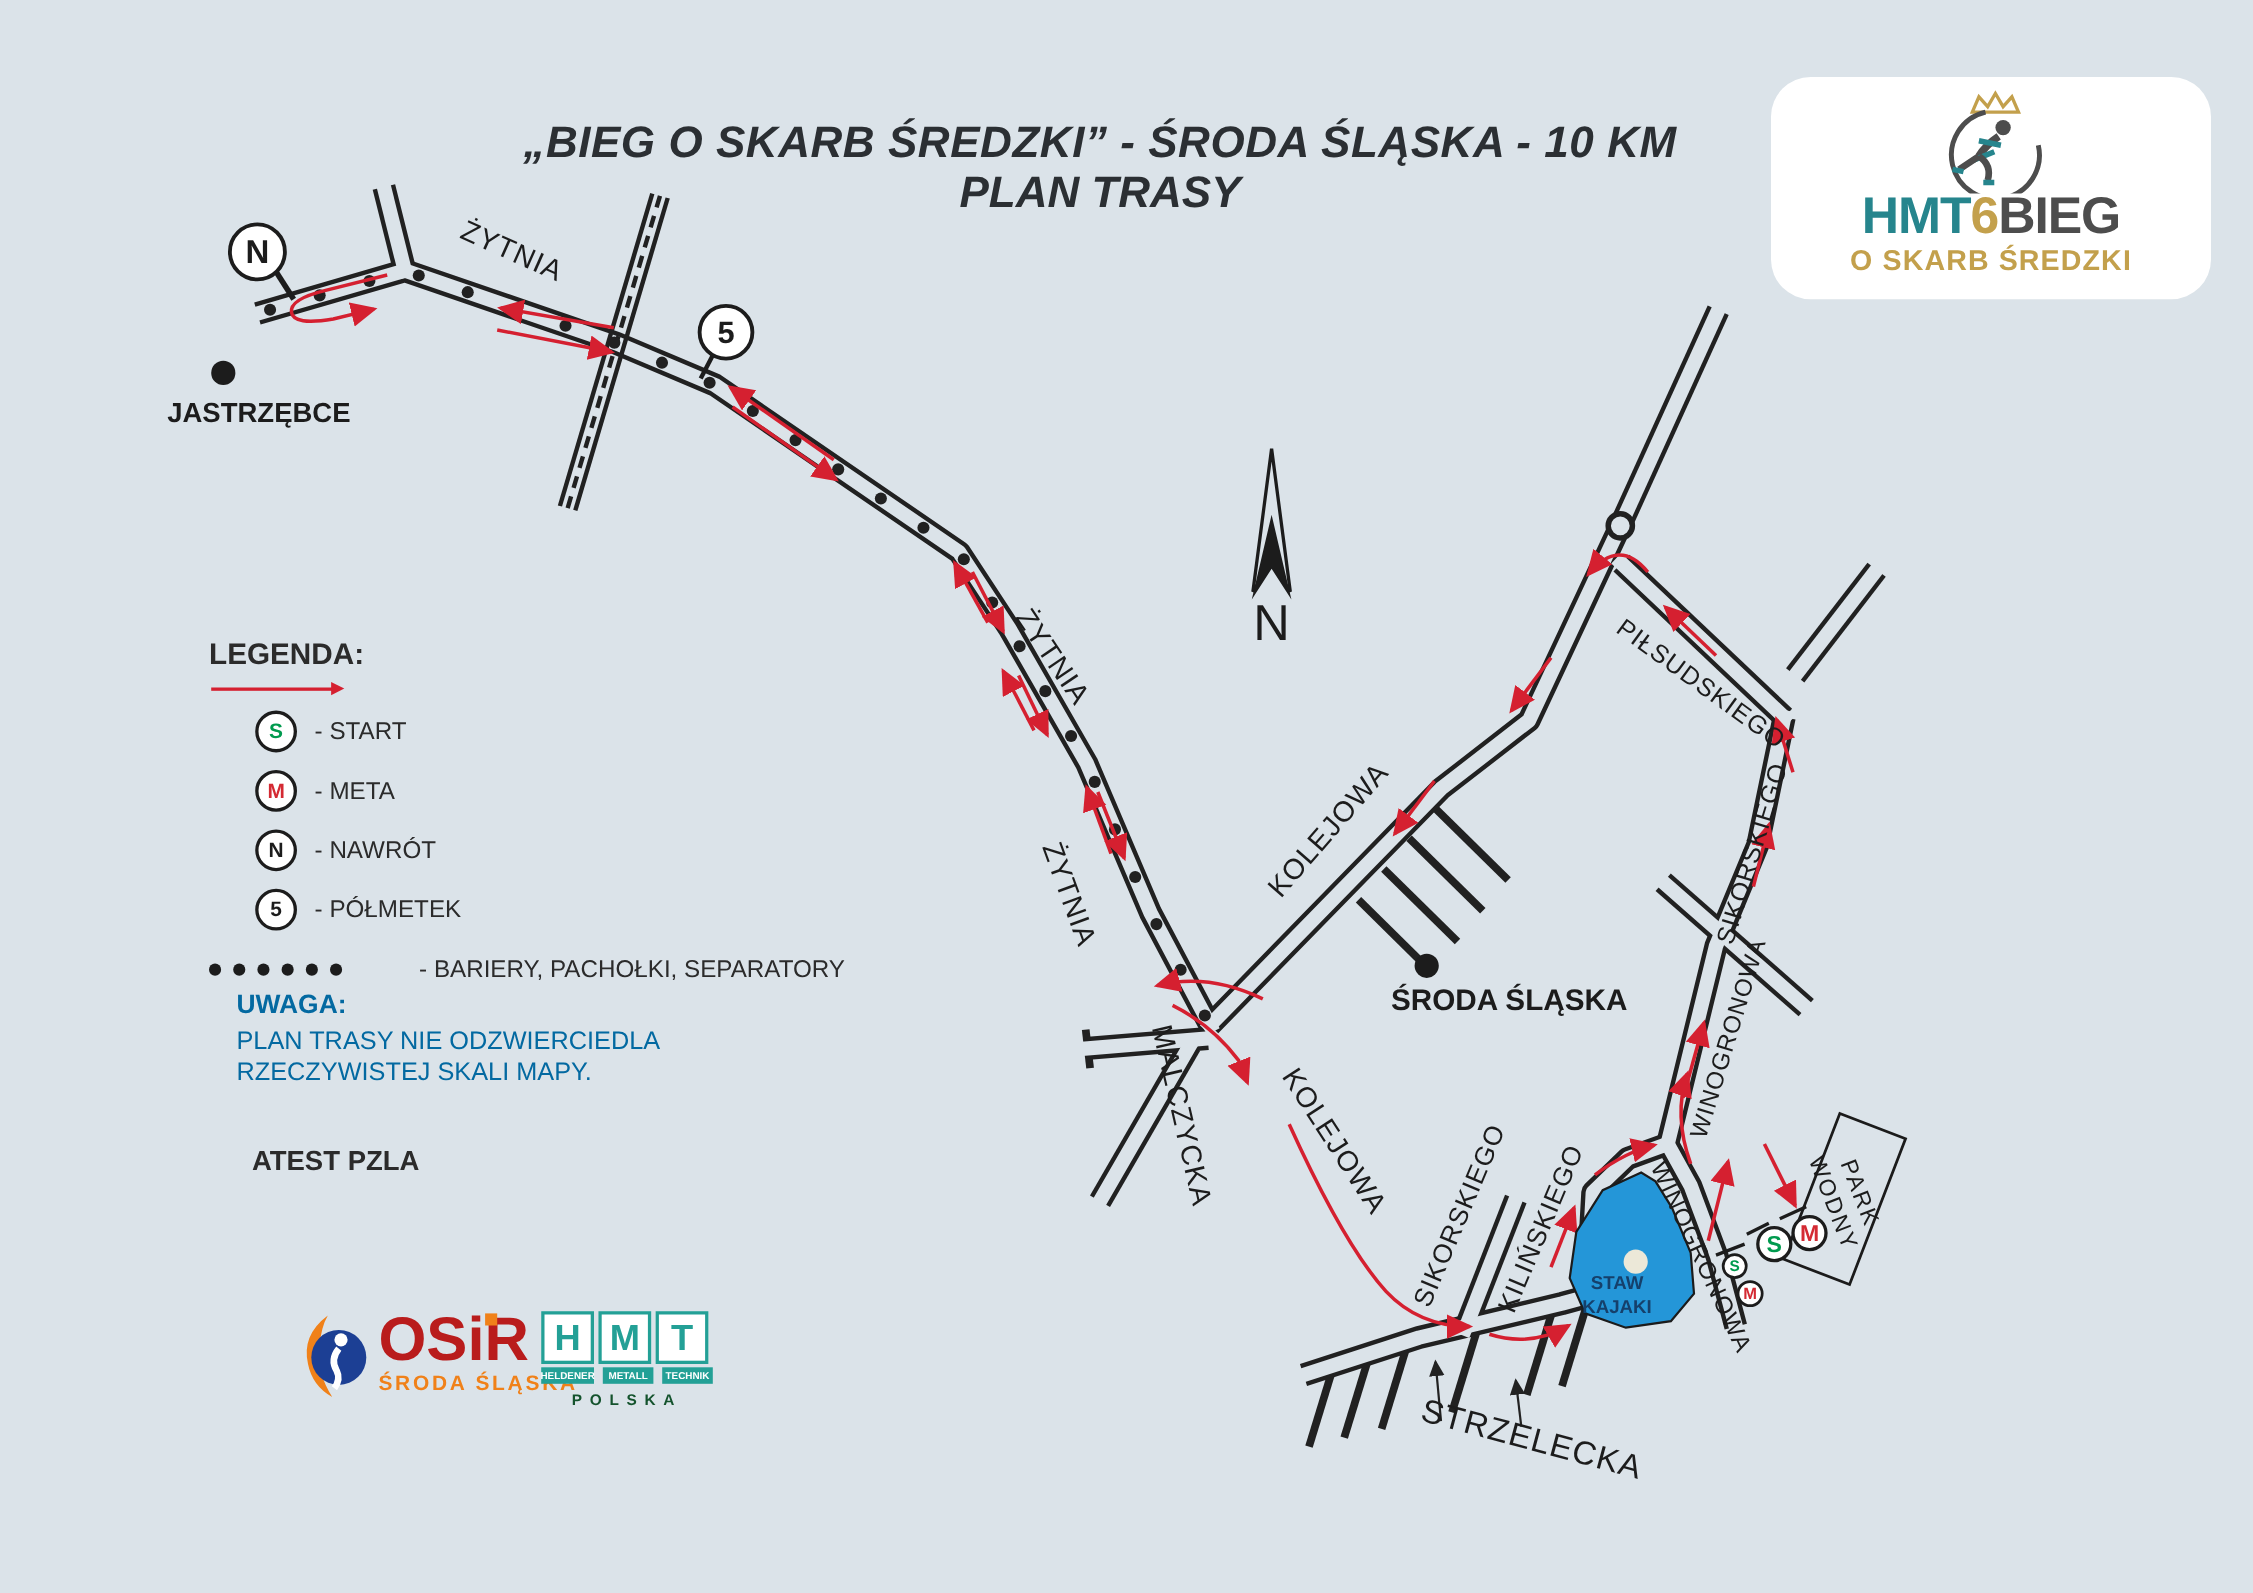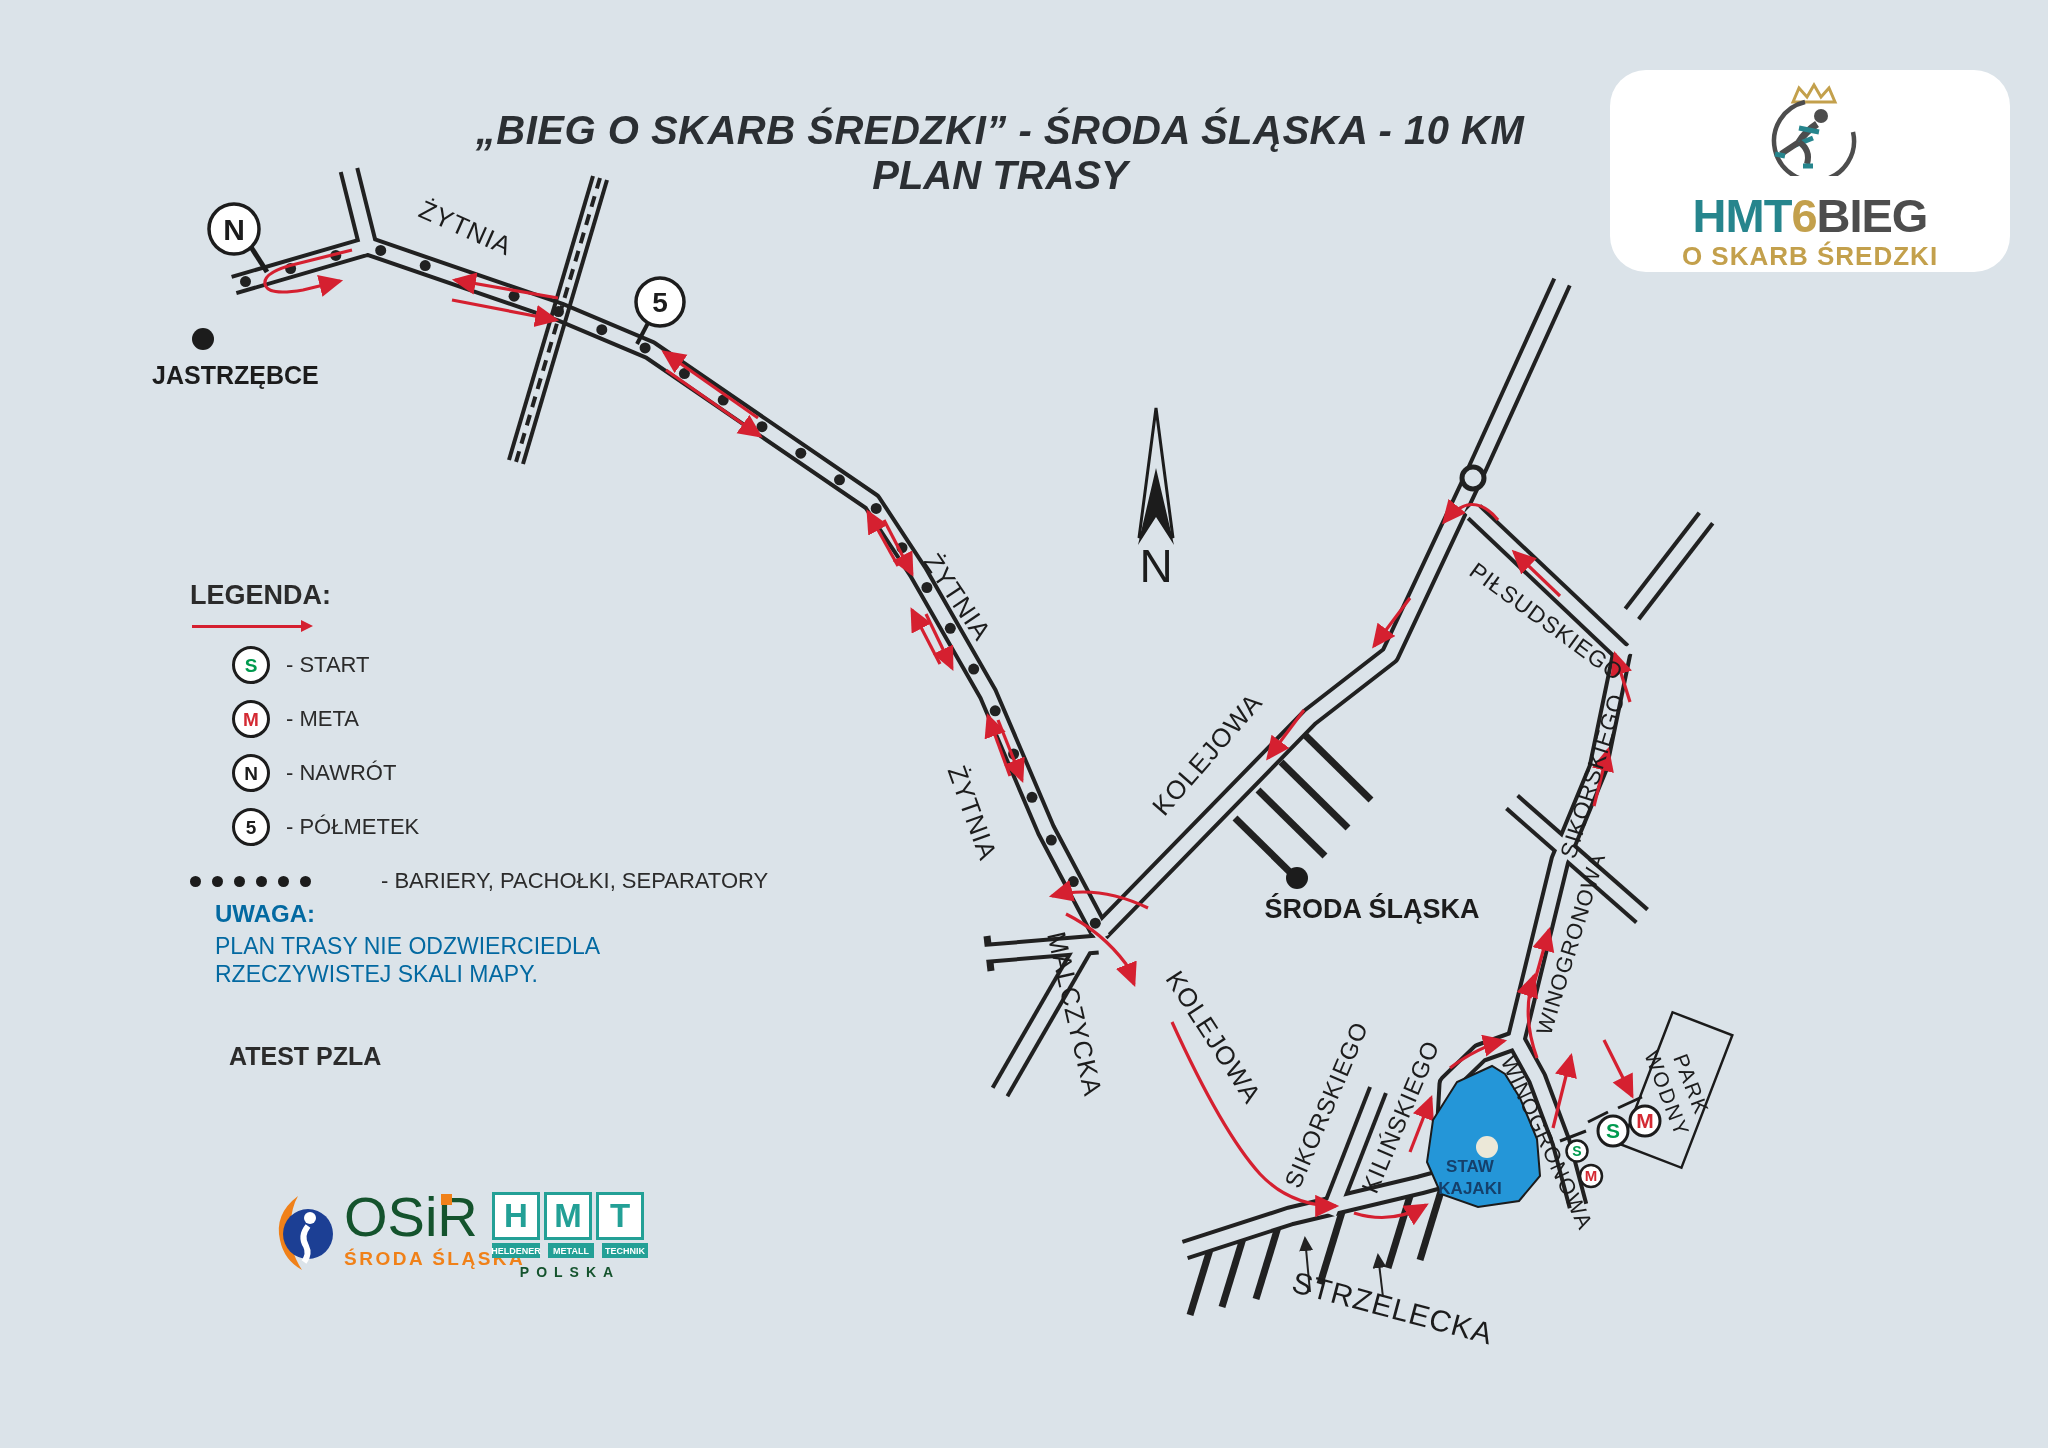--- a/index.html
+++ b/index.html
@@ -34,29 +34,29 @@
   .note{position:absolute;left:215px;top:900px;color:#0369a1;}
   .note .nh{font-size:24px;font-weight:bold;margin-bottom:4px;}
   .note .nl{font-size:23px;line-height:1.22;}
   .attest{position:absolute;left:215px;top:1042px;font-size:25px;font-weight:bold;color:#2b2b2b;margin-left:14px;}
 
   
   .logobox{position:absolute;left:1610px;top:70px;width:400px;height:202px;background:#fff;
      border-radius:36px;display:flex;flex-direction:column;align-items:center;}
   .logobox svg{margin-top:10px;}
   .hmtbieg{display:flex;align-items:baseline;font-weight:bold;font-size:47px;letter-spacing:-1px;line-height:1;margin-top:-4px;}
-  .hmtbieg .c-teal{color:#26858d;margin-top:20px;} .hmtbieg .c-gold{color:#c3a04c;} .hmtbieg .c-dark{color:#4d4d4d;}
+  .hmtbieg .c-teal{color:#26858d;} .hmtbieg .c-gold{color:#c3a04c;} .hmtbieg .c-dark{color:#4d4d4d;}
   .logosub{color:#c3a04c;font-weight:bold;font-size:26px;letter-spacing:1px;margin-top:2px;}
 
   
   .gmina{position:absolute;left:168px;top:1152px;width:110px;text-align:center;color:#111;}
   .gmina .gl{font-size:13px;font-weight:bold;line-height:1.15;}
   .osir{position:absolute;left:272px;top:1192px;display:flex;align-items:flex-start;}
   .osir-text{margin-left:10px;}
-  .osir-name{font-size:56px;font-weight:400;color:#14532d;line-height:0.9;letter-spacing:0;position:relative;}
+  .osir-name{font-size:56px;font-weight:700;color:#b91c1c;line-height:0.9;letter-spacing:0;position:relative;}
   .osir-name .idot{position:absolute;left:97px;top:2px;width:11px;height:11px;background:#f08119;}
   .osir-city{font-size:19px;font-weight:900;color:#f08119;letter-spacing:2.5px;margin-top:6px;}
   .hmtlogo{position:absolute;left:492px;top:1192px;width:156px;}
   .hmt-row{display:flex;gap:4px;}
   .hmt-sq{width:42px;height:42px;border:3px solid #23a096;background:#fff;display:flex;
      align-items:center;justify-content:center;font-size:33px;font-weight:bold;color:#23a096;}
   .hmt-bar{width:48px;height:15px;background:#23a096;color:#fff;font-size:9px;font-weight:bold;
      display:flex;align-items:center;justify-content:center;letter-spacing:0;}
   .hmt-bars{display:flex;gap:8px;margin-top:3px;}
   .hmt-country{margin-top:6px;text-align:center;color:#14532d;font-size:14px;letter-spacing:7px;font-weight:bold;}

